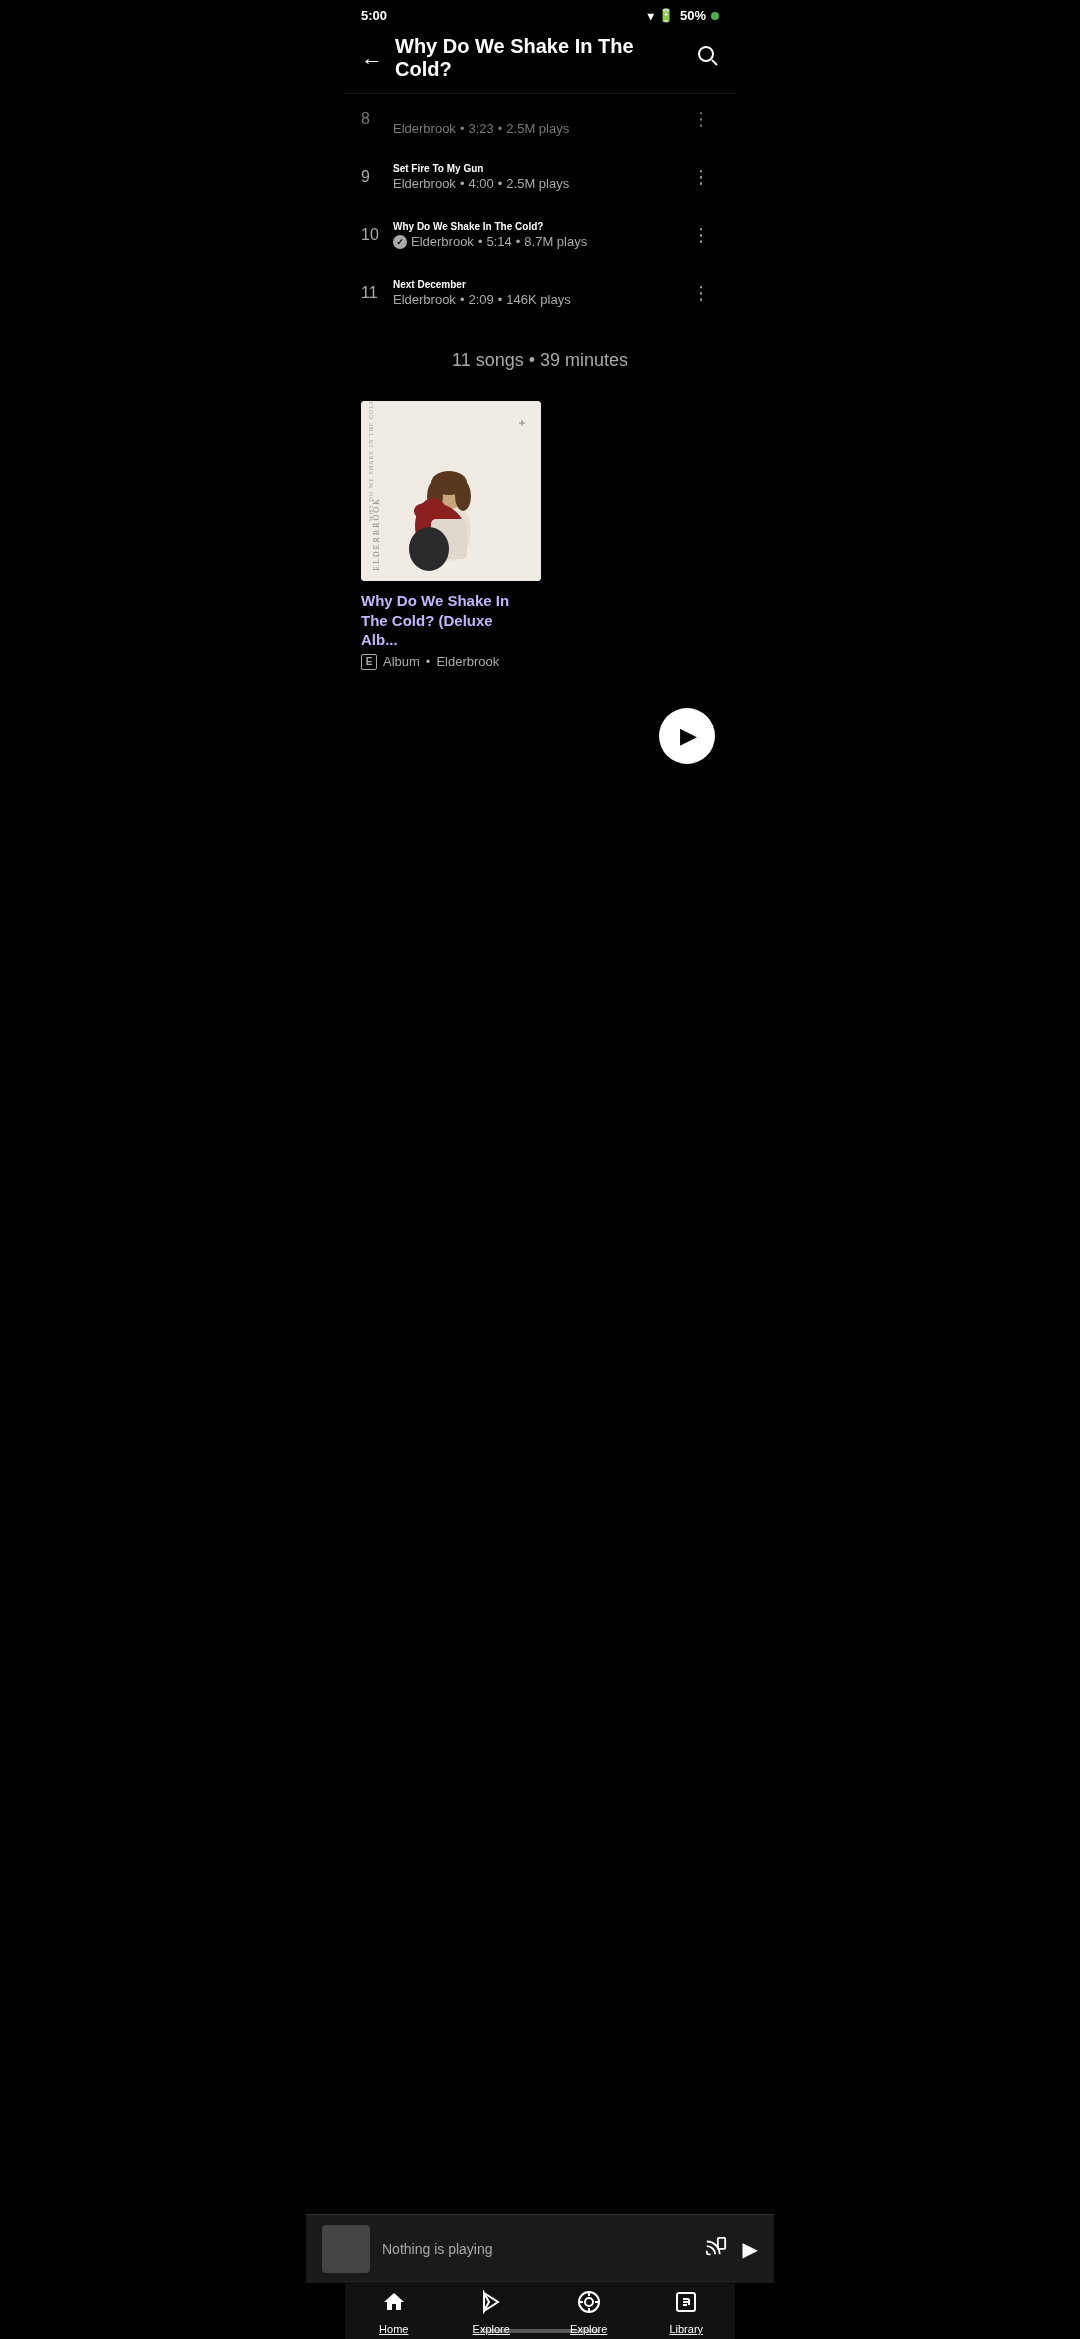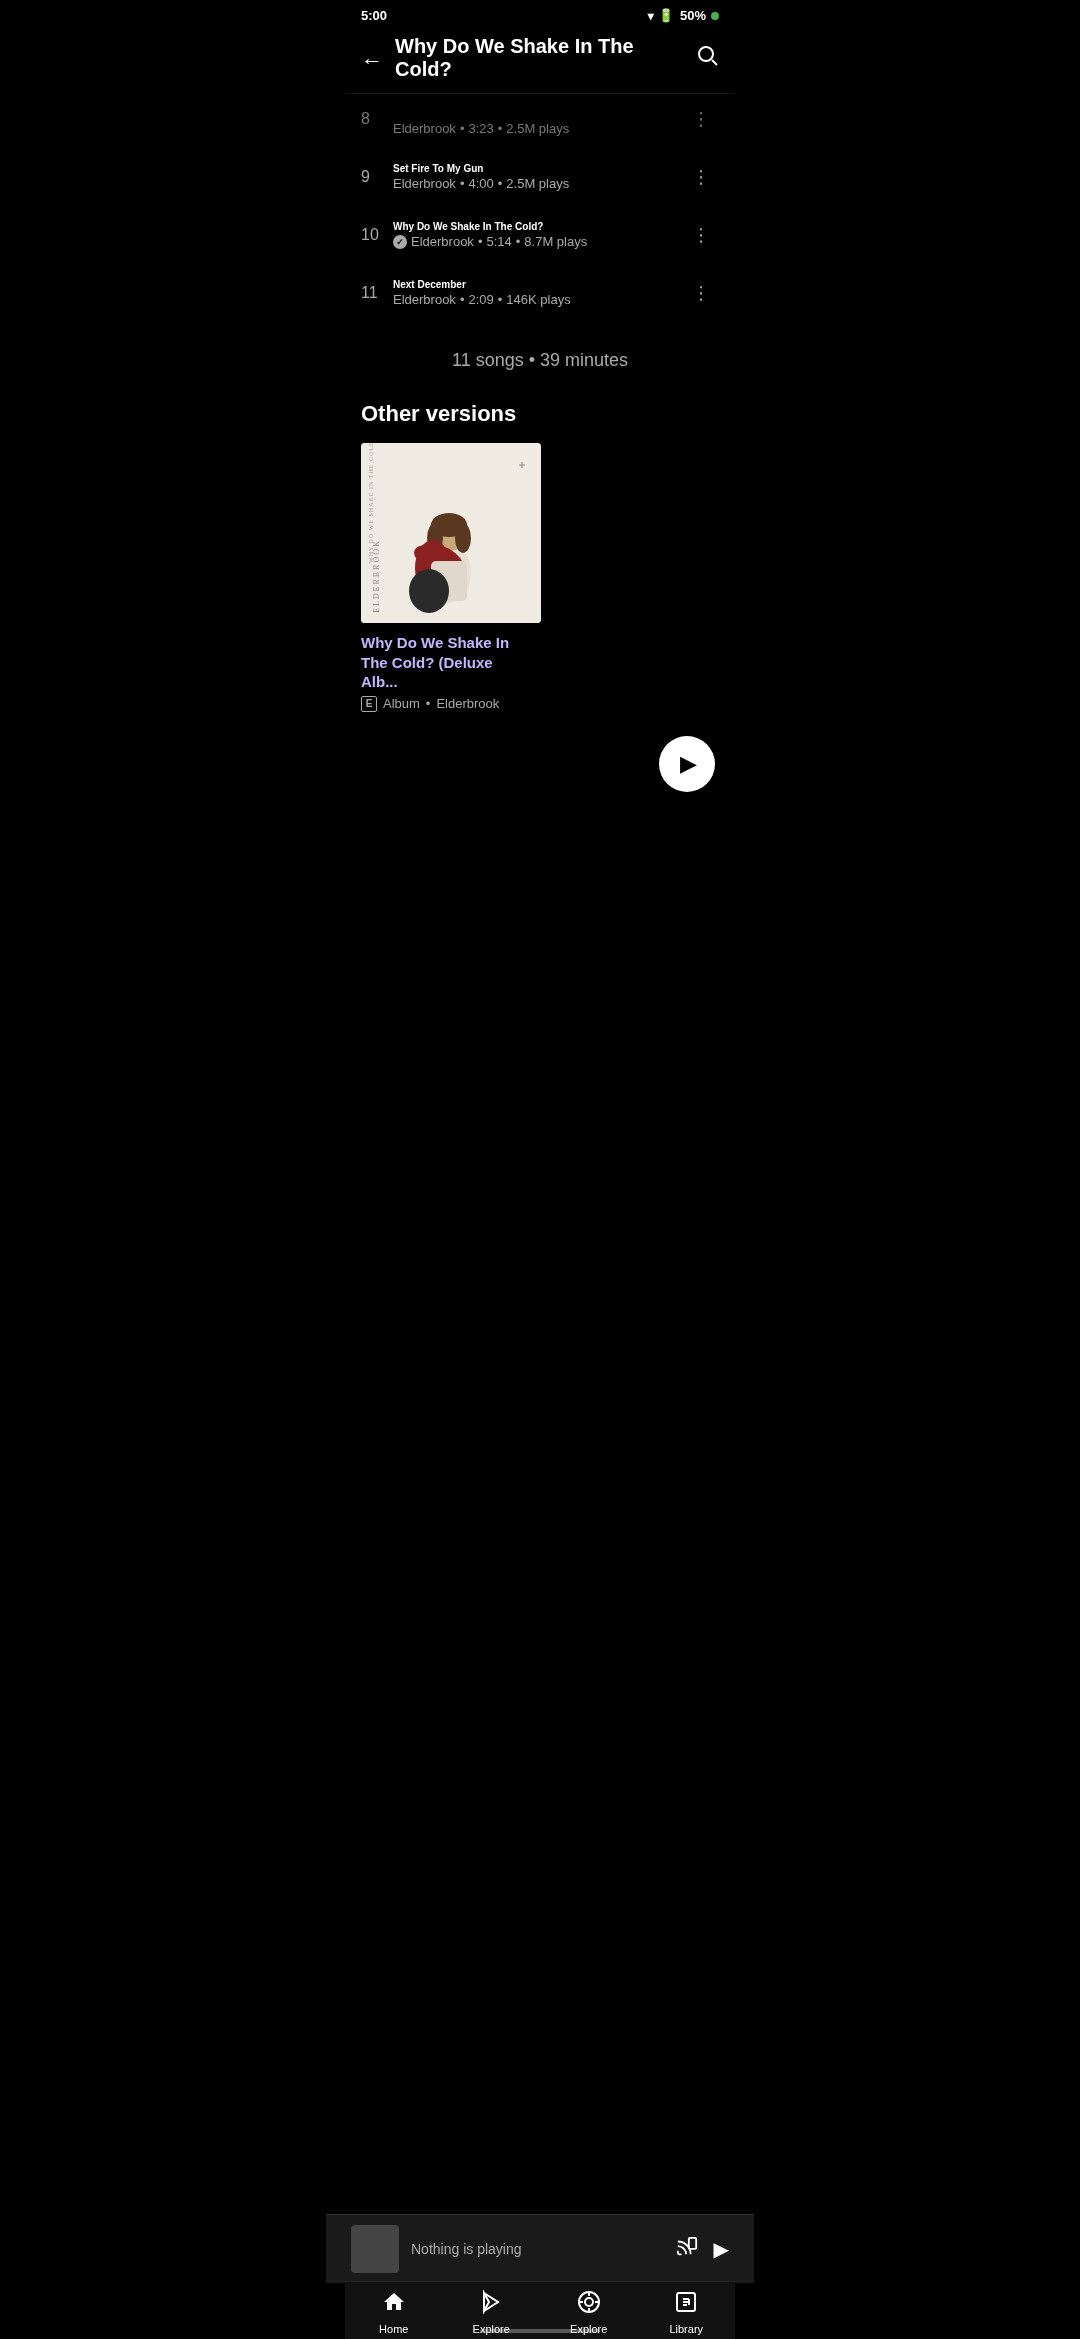--- a/index.html
+++ b/index.html
@@ -207,25 +207,25 @@
       color: #000;
       margin-left: 3px;
     }
 
     
     .now-playing-bar {
       position: fixed;
       bottom: 56px;
       left: 50%;
       transform: translateX(-50%);
-      width: 428px;
+      width: 468px;
       background: #1a1a1a;
       display: flex;
       align-items: center;
-      padding: 10px 25px;
+      padding: 10px 16px;
       gap: 12px;
       border-top: 1px solid #333;
       margin-top: 44px;
     }
     .now-playing-thumb {
       width: 48px;
       height: 48px;
       background: #444;
       border-radius: 4px;
       flex-shrink: 0;
@@ -273,20 +273,21 @@
       cursor: pointer;
       min-width: 60px;
     }
     .nav-icon {
       font-size: 22px;
       color: #fff;
     }
     .nav-label {
       font-size: 11px;
       color: #fff;
+      text-decoration: underline;
     }
 
     
     .home-indicator {
       position: fixed;
       bottom: 6px;
       left: 50%;
       transform: translateX(-50%);
       width: 120px;
       height: 4px;
@@ -390,21 +391,20 @@
       </div>
     </div>
     <span class="track-more">⋮</span>
   </div>
 
 </div>
 
 <div class="songs-summary">11 songs • 39 minutes</div>
 
 <div class="other-versions-section">
-  <div class="section-title">Other versions</div>
 
   <div class="album-card">
     <div class="album-cover">
       
       <svg class="album-svg" viewBox="0 0 180 180" xmlns="http://www.w3.org/2000/svg">
 
         <rect width="180" height="180" fill="#f0ebe3"></rect>
 
         <text x="18" y="170" font-family="serif" font-size="8" fill="#888" transform="rotate(-90, 18, 170)" letter-spacing="2">ELDERBROOK</text>
 

